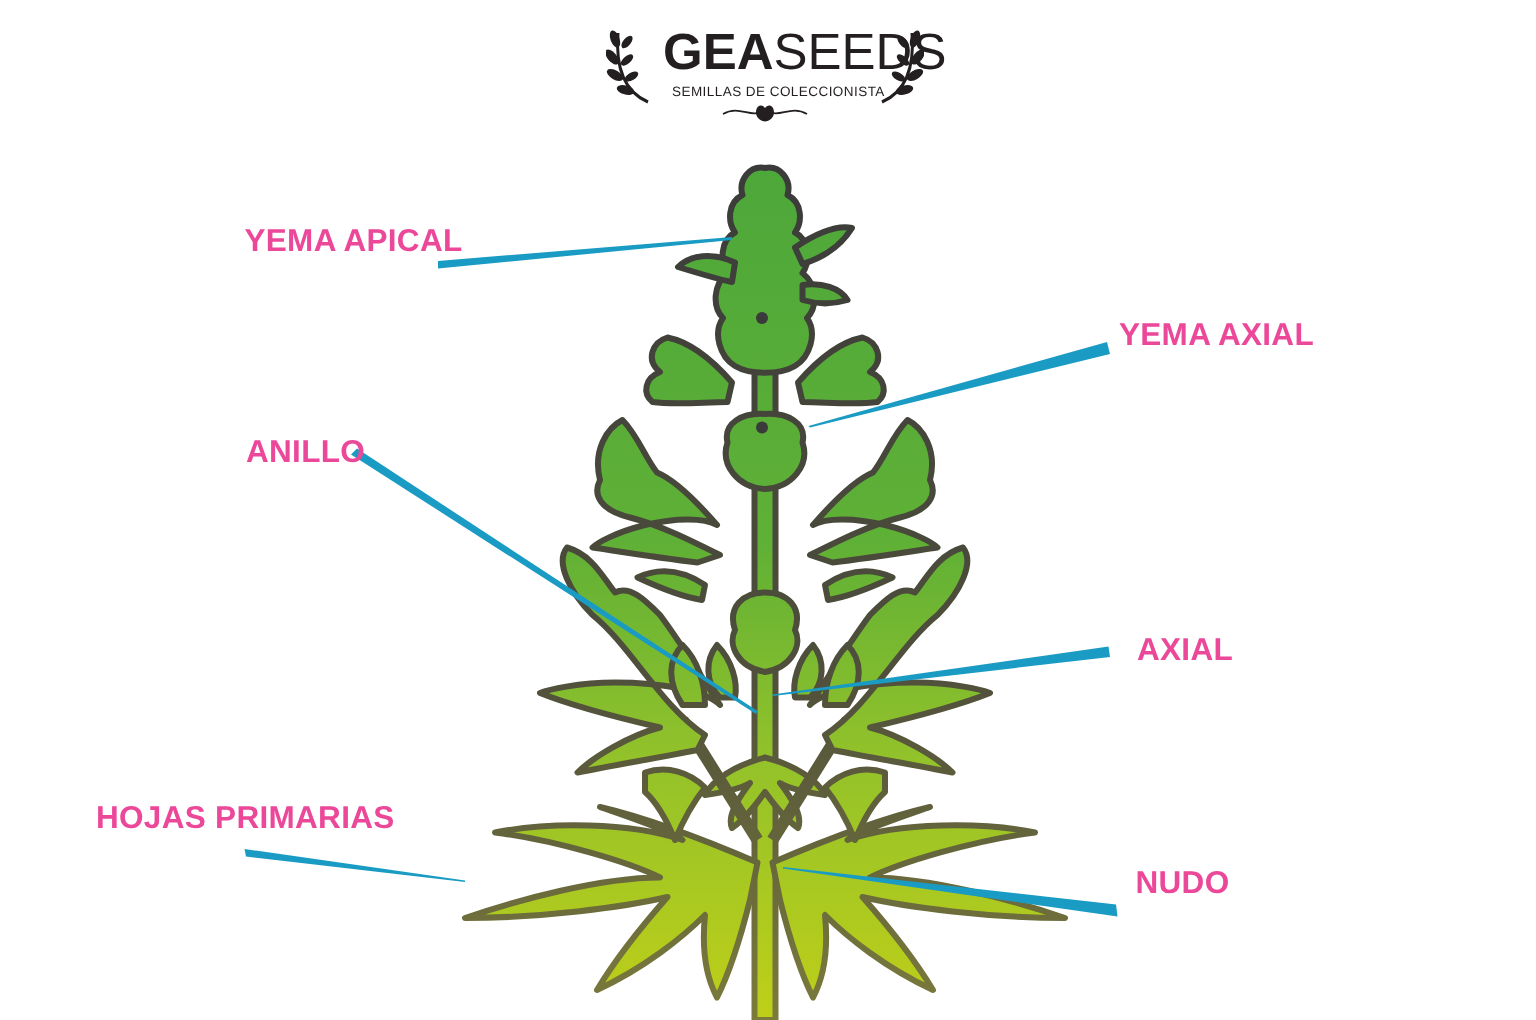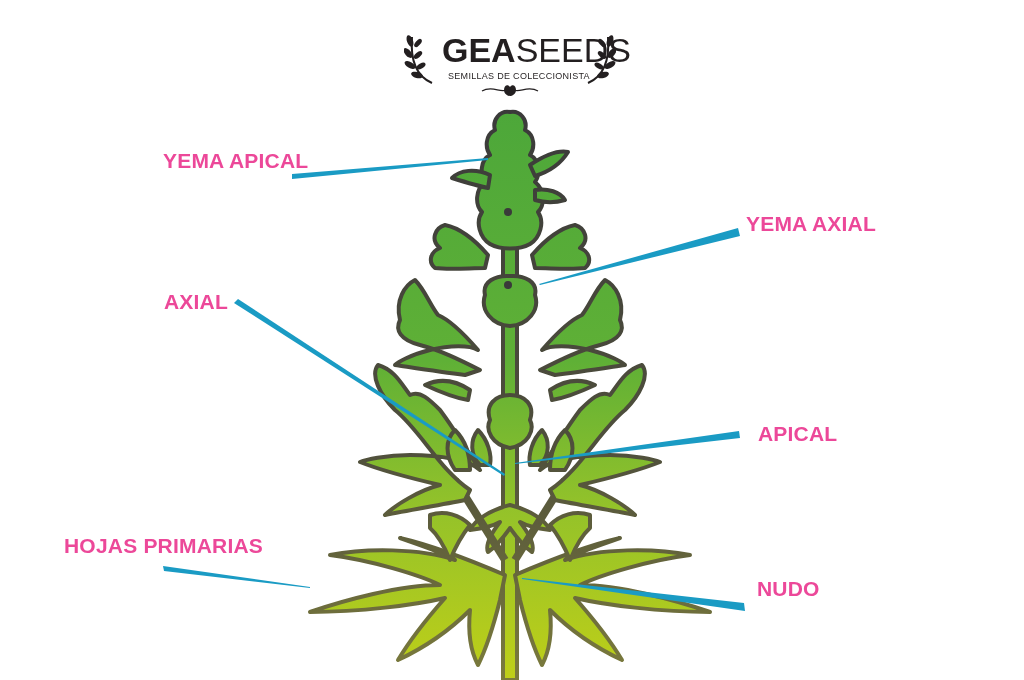--- a/index.html
+++ b/index.html
@@ -1,17 +1,17 @@
 <!DOCTYPE html>
 <html><head>
 <meta charset="utf-8">
 <style>
   html,body{margin:0;padding:0;background:#ffffff;}
   body{width:1024px;height:680px;position:relative;overflow:hidden;font-family:"Liberation Sans","DejaVu Sans",sans-serif;}
-  .logo{position:absolute;left:400px;top:27px;width:220px;height:70px;}
+  .logo{position:absolute;left:400px;top:12px;width:220px;height:70px;}
   .logo-word{position:absolute;left:42px;top:6px;font-size:34px;line-height:34px;color:#231f20;letter-spacing:0px;white-space:nowrap;}
   .logo-word .bold{font-weight:bold;}
   .logo-word .light{font-weight:normal;color:#231f20;}
   .logo-sub{position:absolute;left:48px;top:44px;font-size:9px;font-weight:normal;color:#231f20;letter-spacing:0.3px;white-space:nowrap;}
   .laurel{position:absolute;top:2px;}
   .label{position:absolute;font-size:21px;font-weight:bold;color:#ec4899;white-space:nowrap;letter-spacing:0.2px;}
   svg.plant{position:absolute;left:0;top:0;}
 </style>
 </head>
 <body>
@@ -125,16 +125,16 @@
   <div class="logo-sub">SEMILLAS DE COLECCIONISTA</div>
   <svg style="position:absolute;left:80px;top:56px" width="60" height="14" viewBox="0 0 60 14">
     <path d="M2,8 C12,2 20,10 26,7" fill="none" stroke="#231f20" stroke-width="1.2"></path>
     <path d="M58,8 C48,2 40,10 34,7" fill="none" stroke="#231f20" stroke-width="1.2"></path>
     <path d="M24,7 C24,2 28,1 30,4 C32,1 36,2 36,7 C36,11 32,13 30,13 C28,13 24,11 24,7 Z" fill="#231f20"></path>
   </svg>
 </div>
 
 <div class="label" style="left:163px;top:149px;">YEMA APICAL</div>
 <div class="label" style="left:746px;top:212px;">YEMA AXIAL</div>
-<div class="label" style="left:164px;top:290px;">AXIAL</div>
-<div class="label" style="left:758px;top:422px;">APICAL</div>
+<div class="label" style="left:164px;top:290px;">ANILLO</div>
+<div class="label" style="left:758px;top:422px;">AXIAL</div>
 <div class="label" style="left:64px;top:534px;">HOJAS PRIMARIAS</div>
 <div class="label" style="left:757px;top:577px;text-align:center;">NUDO</div>
 
 </body></html>

